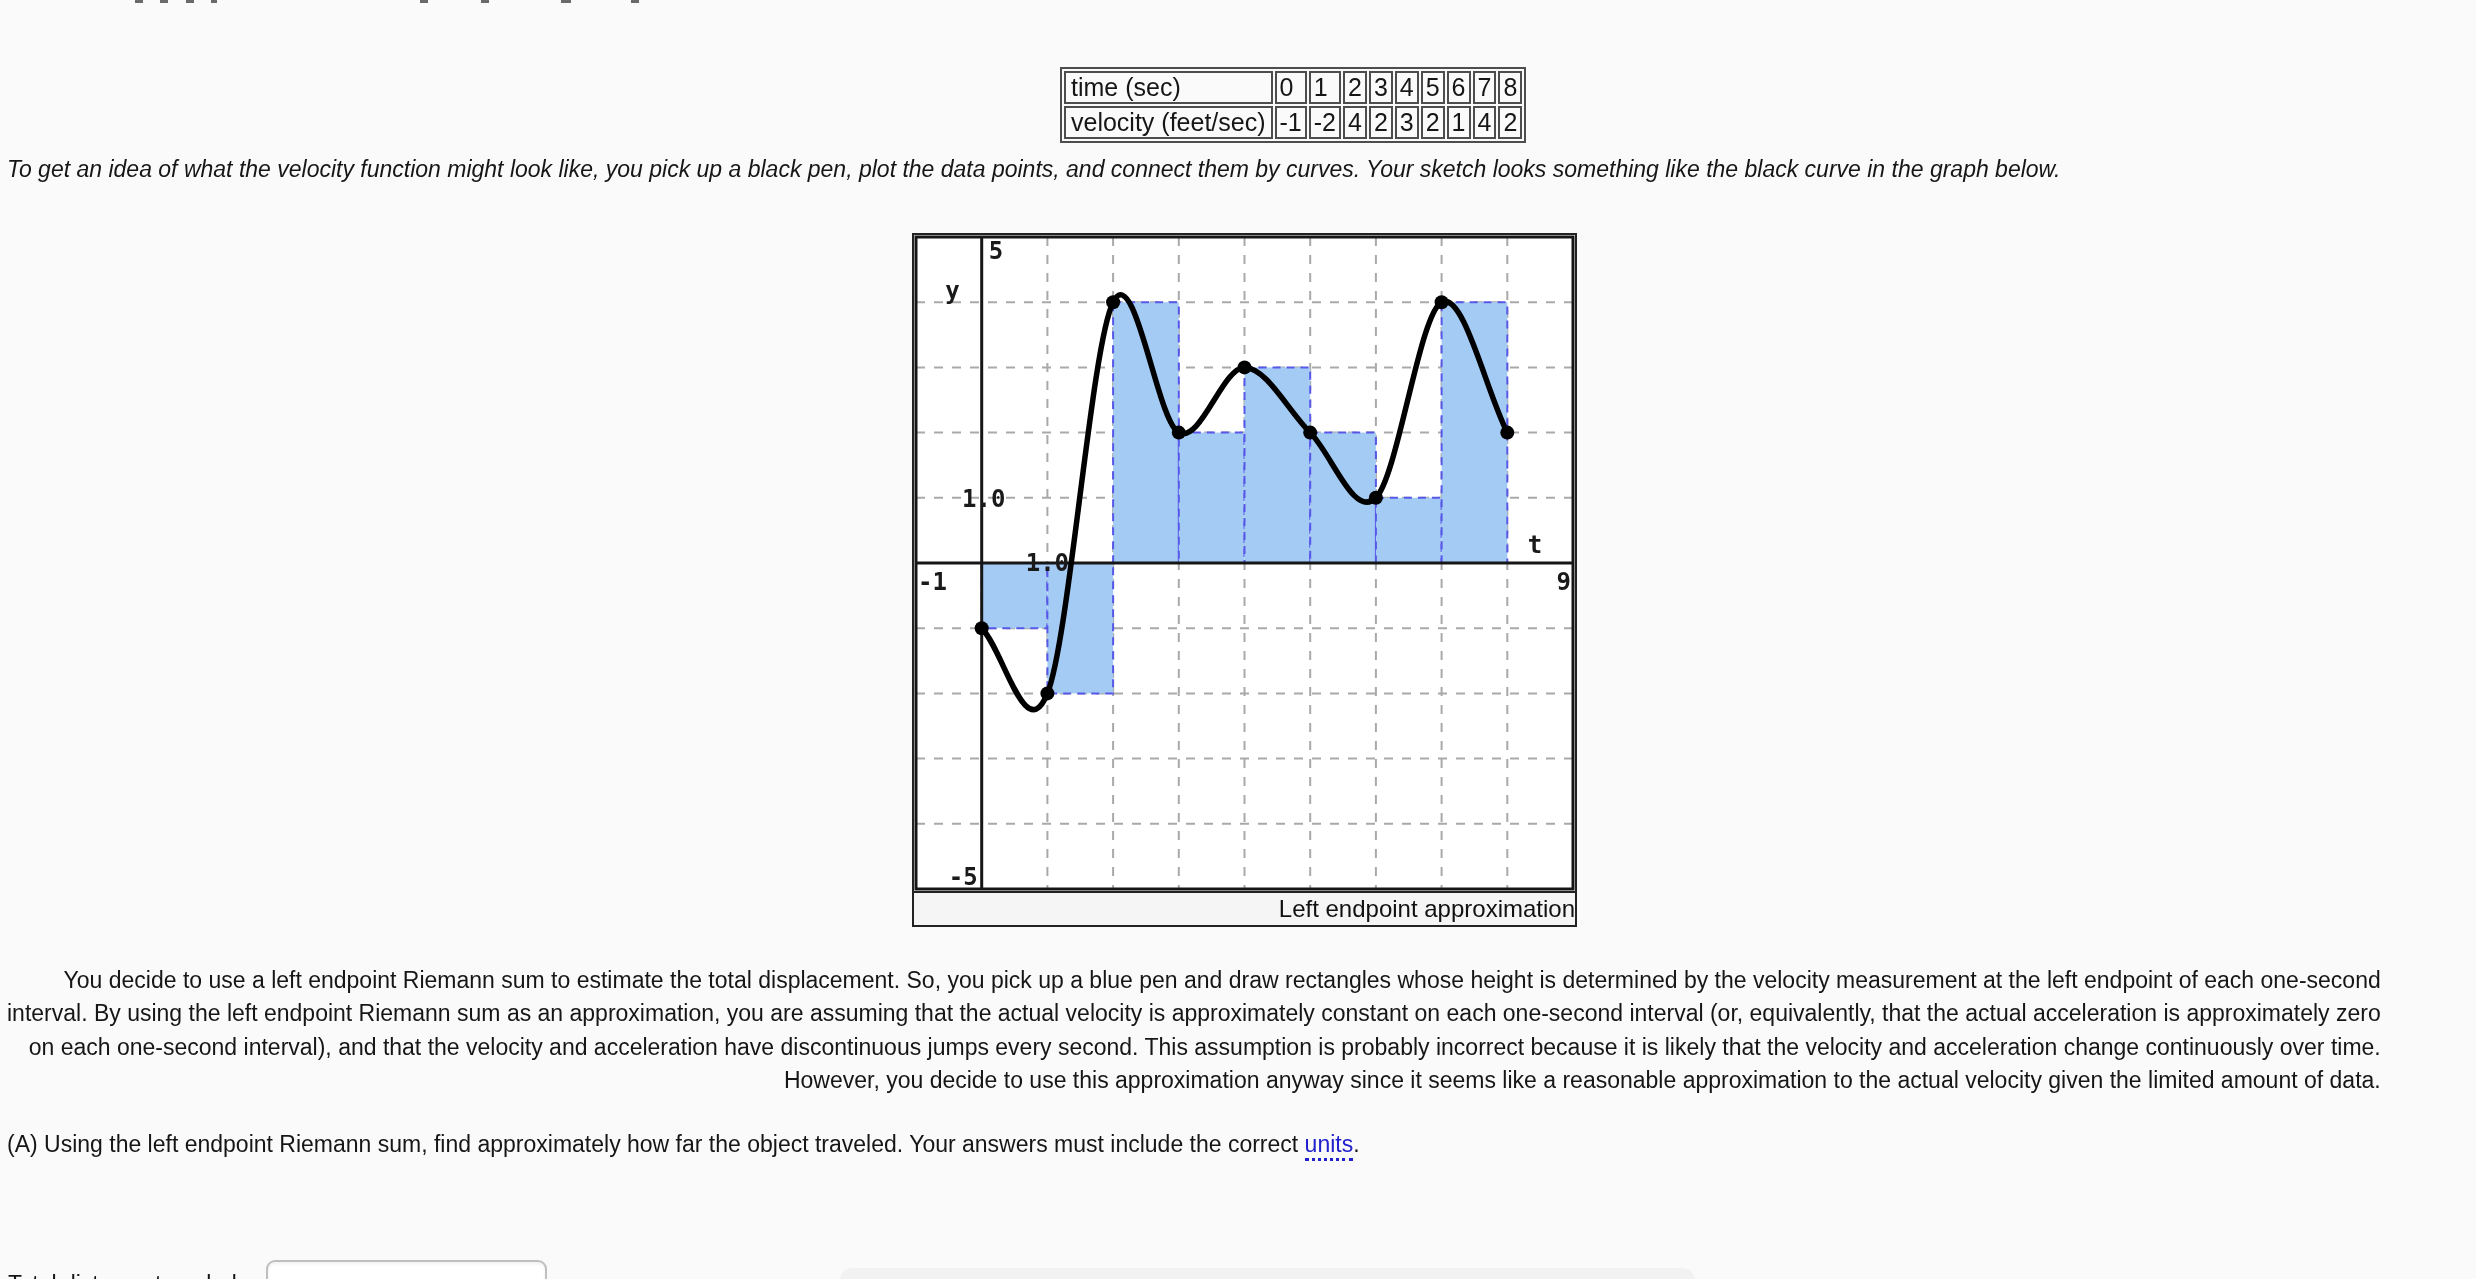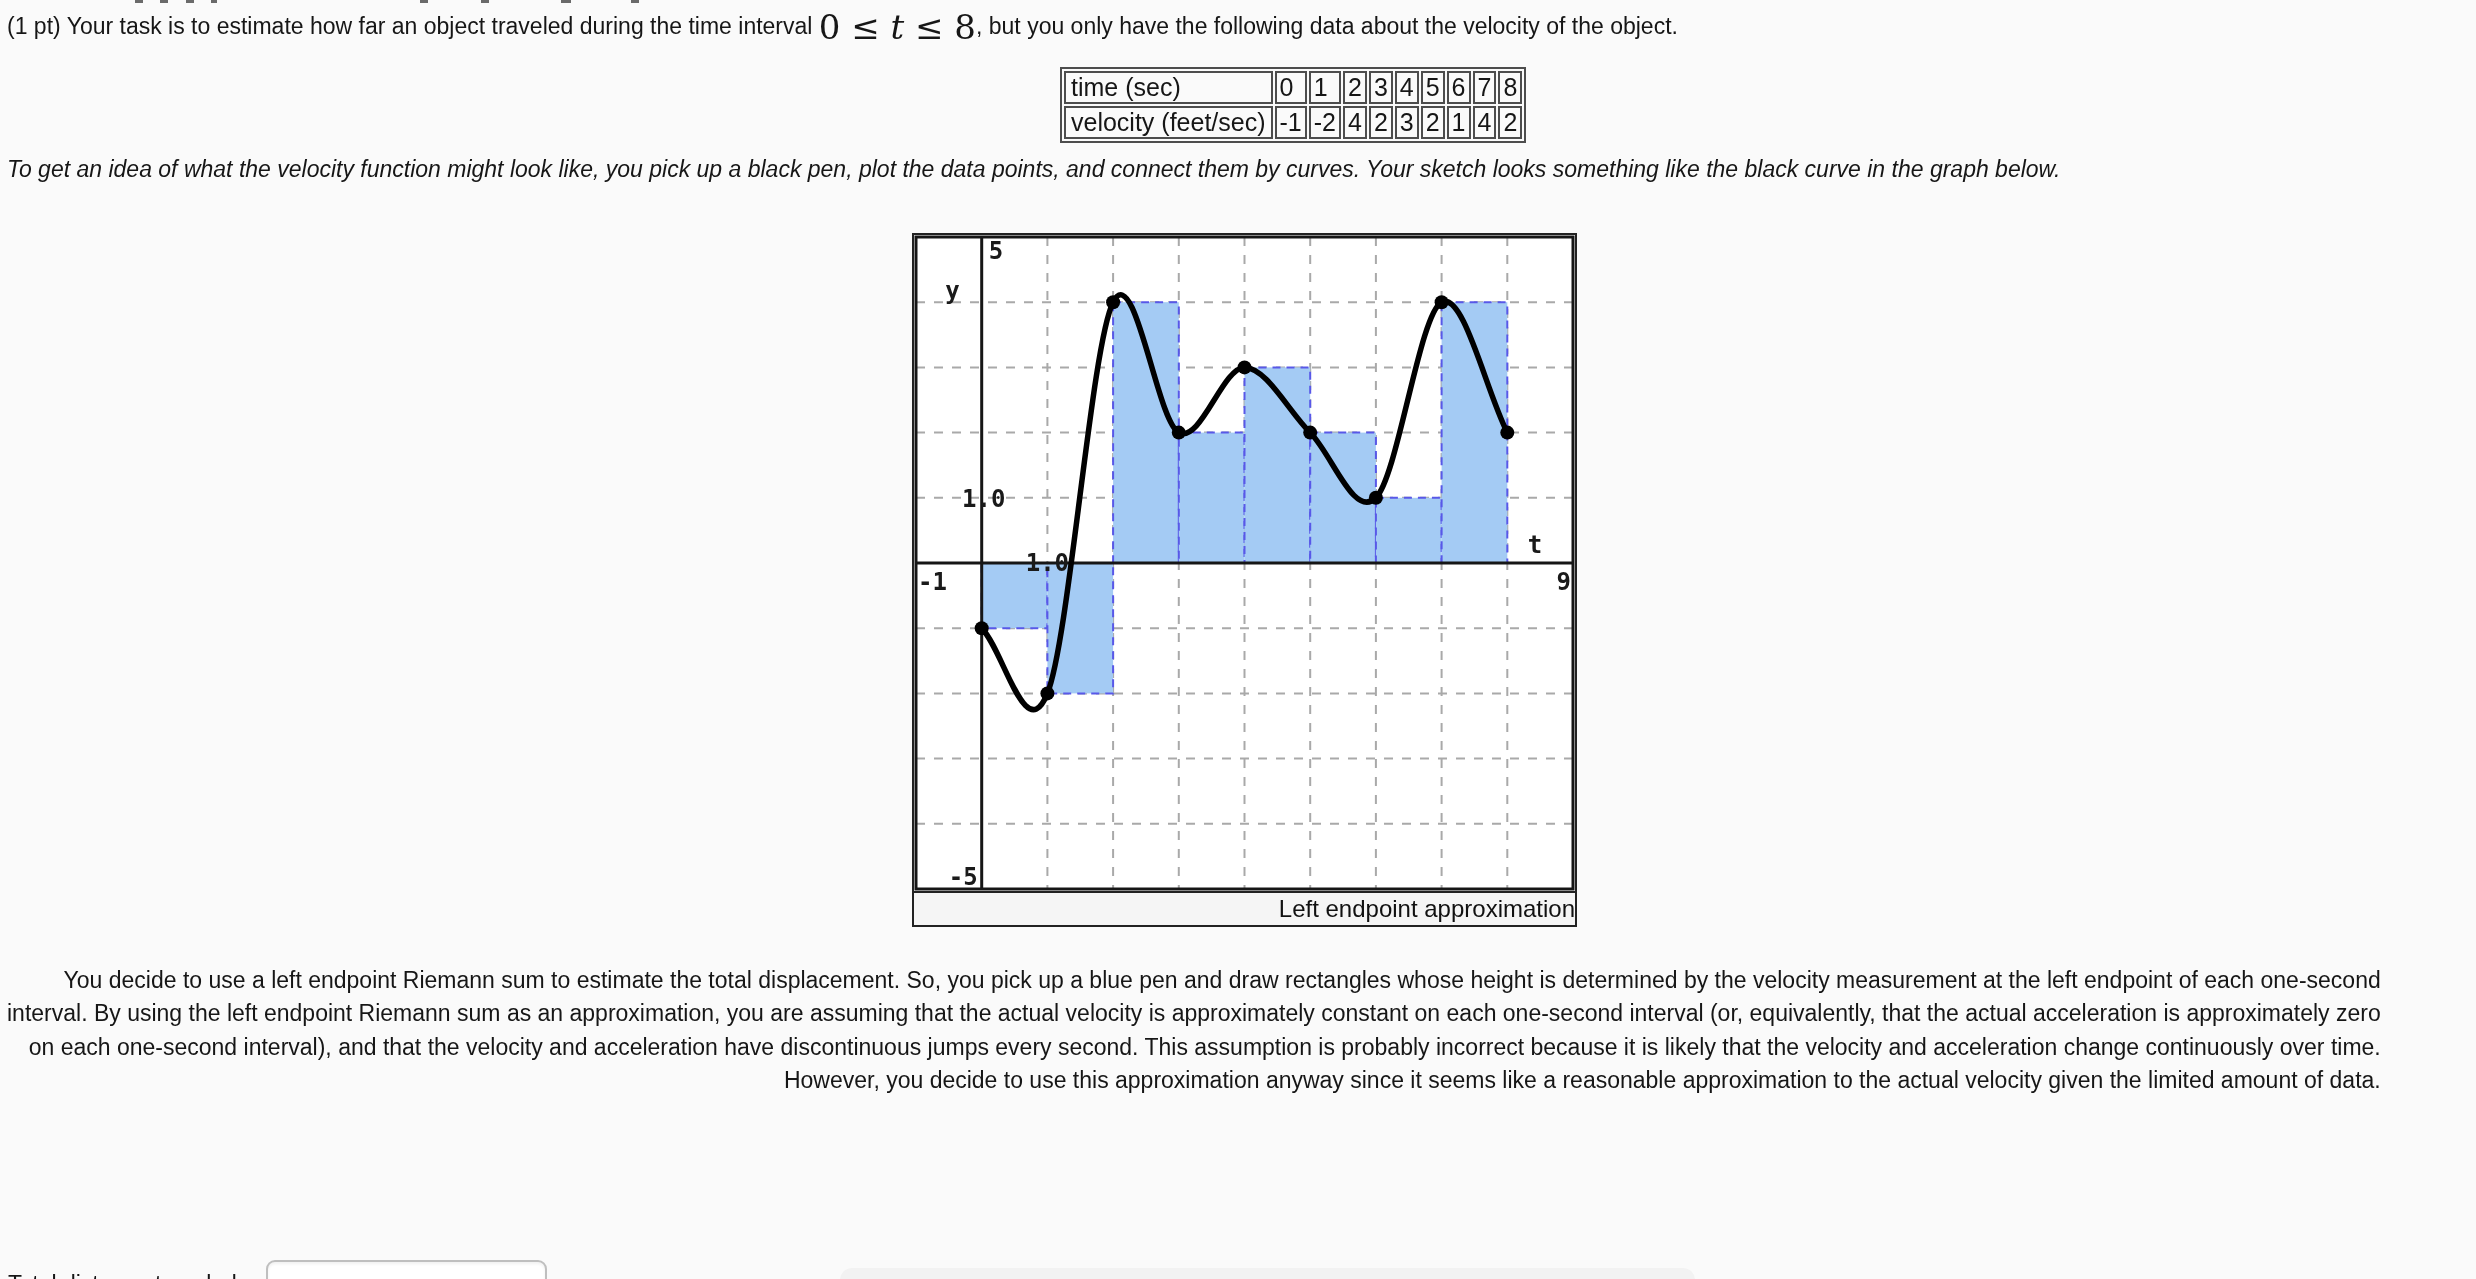--- a/index.html
+++ b/index.html
@@ -57,23 +57,20 @@
     <span class="mark" style="left:135px;width:8px;"></span>
     <span class="mark" style="left:160px;width:8px;"></span>
     <span class="mark" style="left:186px;width:8px;"></span>
     <span class="mark" style="left:211px;width:6px;"></span>
     <span class="mark" style="left:420px;width:8px;"></span>
     <span class="mark" style="left:481px;width:8px;"></span>
     <span class="mark" style="left:561px;width:10px;"></span>
     <span class="mark" style="left:631px;width:8px;"></span>
   </div>
 
-  <div class="p1 nowrap">
-    <span>(1 pt) Your task is to estimate how far an object traveled during the time interval </span><span class="math"><span>0 ≤ </span><span class="var">t</span><span> ≤ 8</span></span><span>, but you only have the following data about the velocity of the object.</span>
-  </div>
 
   <table class="tbl">
     <tbody>
         <tr>
       <td class="hdr">time (sec)</td>
       <td>0</td>
       <td>1</td>
       <td>2</td>
       <td>3</td>
       <td>4</td>
@@ -150,20 +147,23 @@
     <div class="gtitle">Left endpoint approximation</div>
   </div>
 
   <div class="p3">
     <div class="nowrap">You decide to use a left endpoint Riemann sum to estimate the total displacement. So, you pick up a blue pen and draw rectangles whose height is determined by the velocity measurement at the left endpoint of each one-second</div>
     <div class="nowrap">interval. By using the left endpoint Riemann sum as an approximation, you are assuming that the actual velocity is approximately constant on each one-second interval (or, equivalently, that the actual acceleration is approximately zero</div>
     <div class="nowrap">on each one-second interval), and that the velocity and acceleration have discontinuous jumps every second. This assumption is probably incorrect because it is likely that the velocity and acceleration change continuously over time.</div>
     <div class="nowrap">However, you decide to use this approximation anyway since it seems like a reasonable approximation to the actual velocity given the limited amount of data.</div>
   </div>
 
+  <div class="pa nowrap">
+    <span>(A) Using the left endpoint Riemann sum, find approximately how far the object traveled. Your answers must include the correct </span><a class="units" href="#">units</a><span>.</span>
+  </div>
 
   <div class="arow r2">
     <span>Total distance traveled =</span>
     <input type="text" value="" style="">
   </div>
 
   <div class="bottom-edge"></div>
 
 </div>
 

